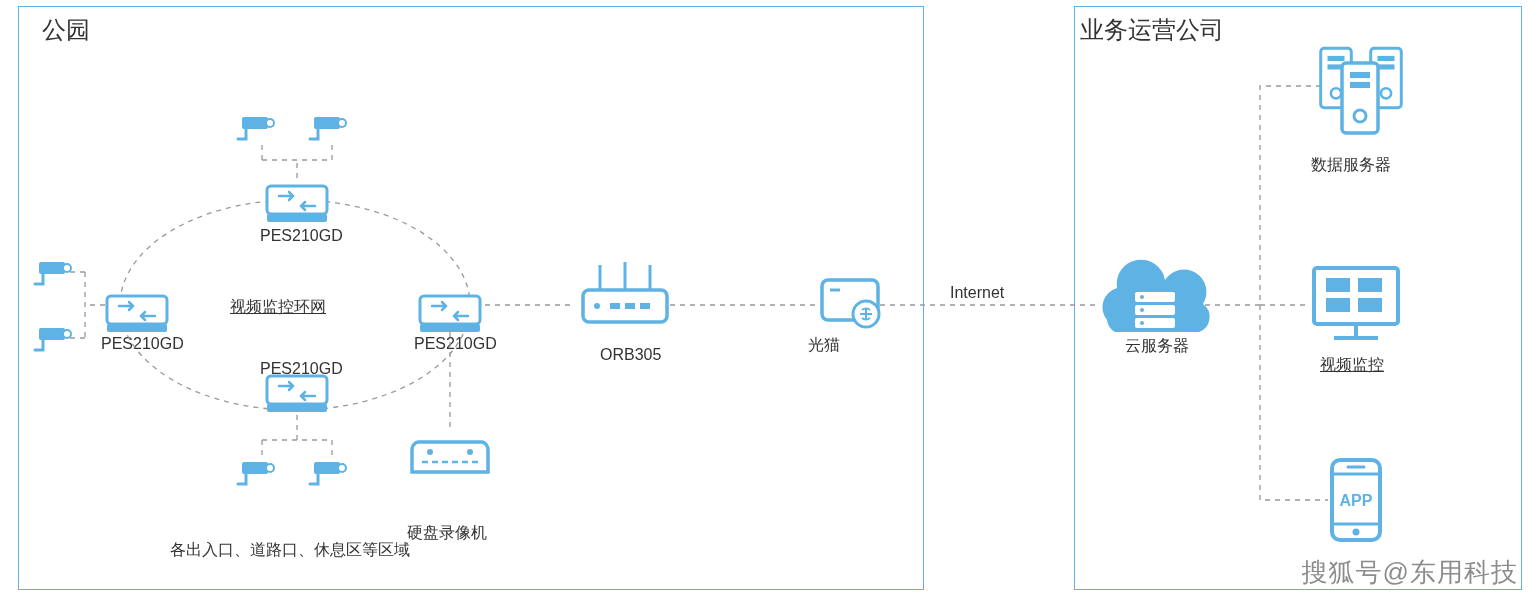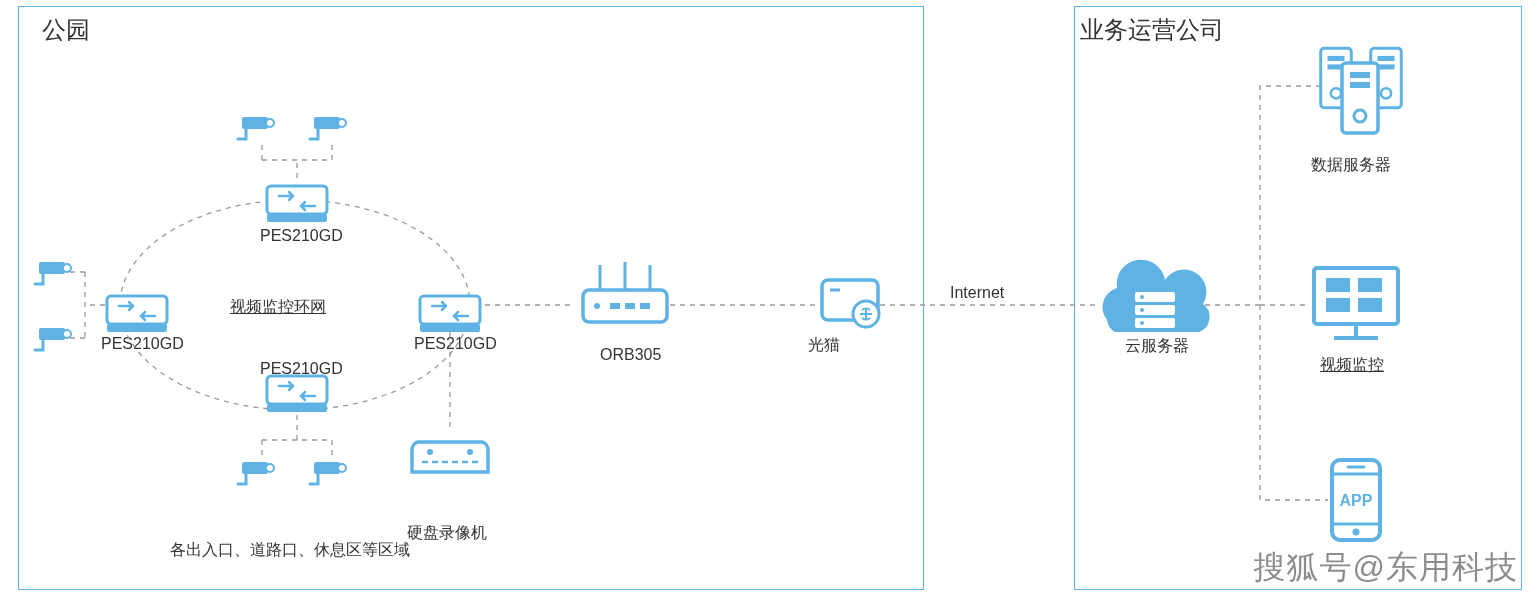--- a/index.html
+++ b/index.html
@@ -26,21 +26,21 @@
   .big-lbl {
     font-size: 24px;
     color: #333;
   }
   .small-lbl {
     font-size: 16px;
     color: #333;
   }
   .watermark {
     position: absolute;
-    font-size: 32px;
+    font-size: 26px;
     color: rgba(120,120,120,0.85);
     font-weight: 500;
     letter-spacing: 1px;
     margin-top: 38px;
   }
   svg.overlay {
     position: absolute;
     left: 0; top: 0;
     width: 1538px; height: 600px;
     pointer-events: none;

